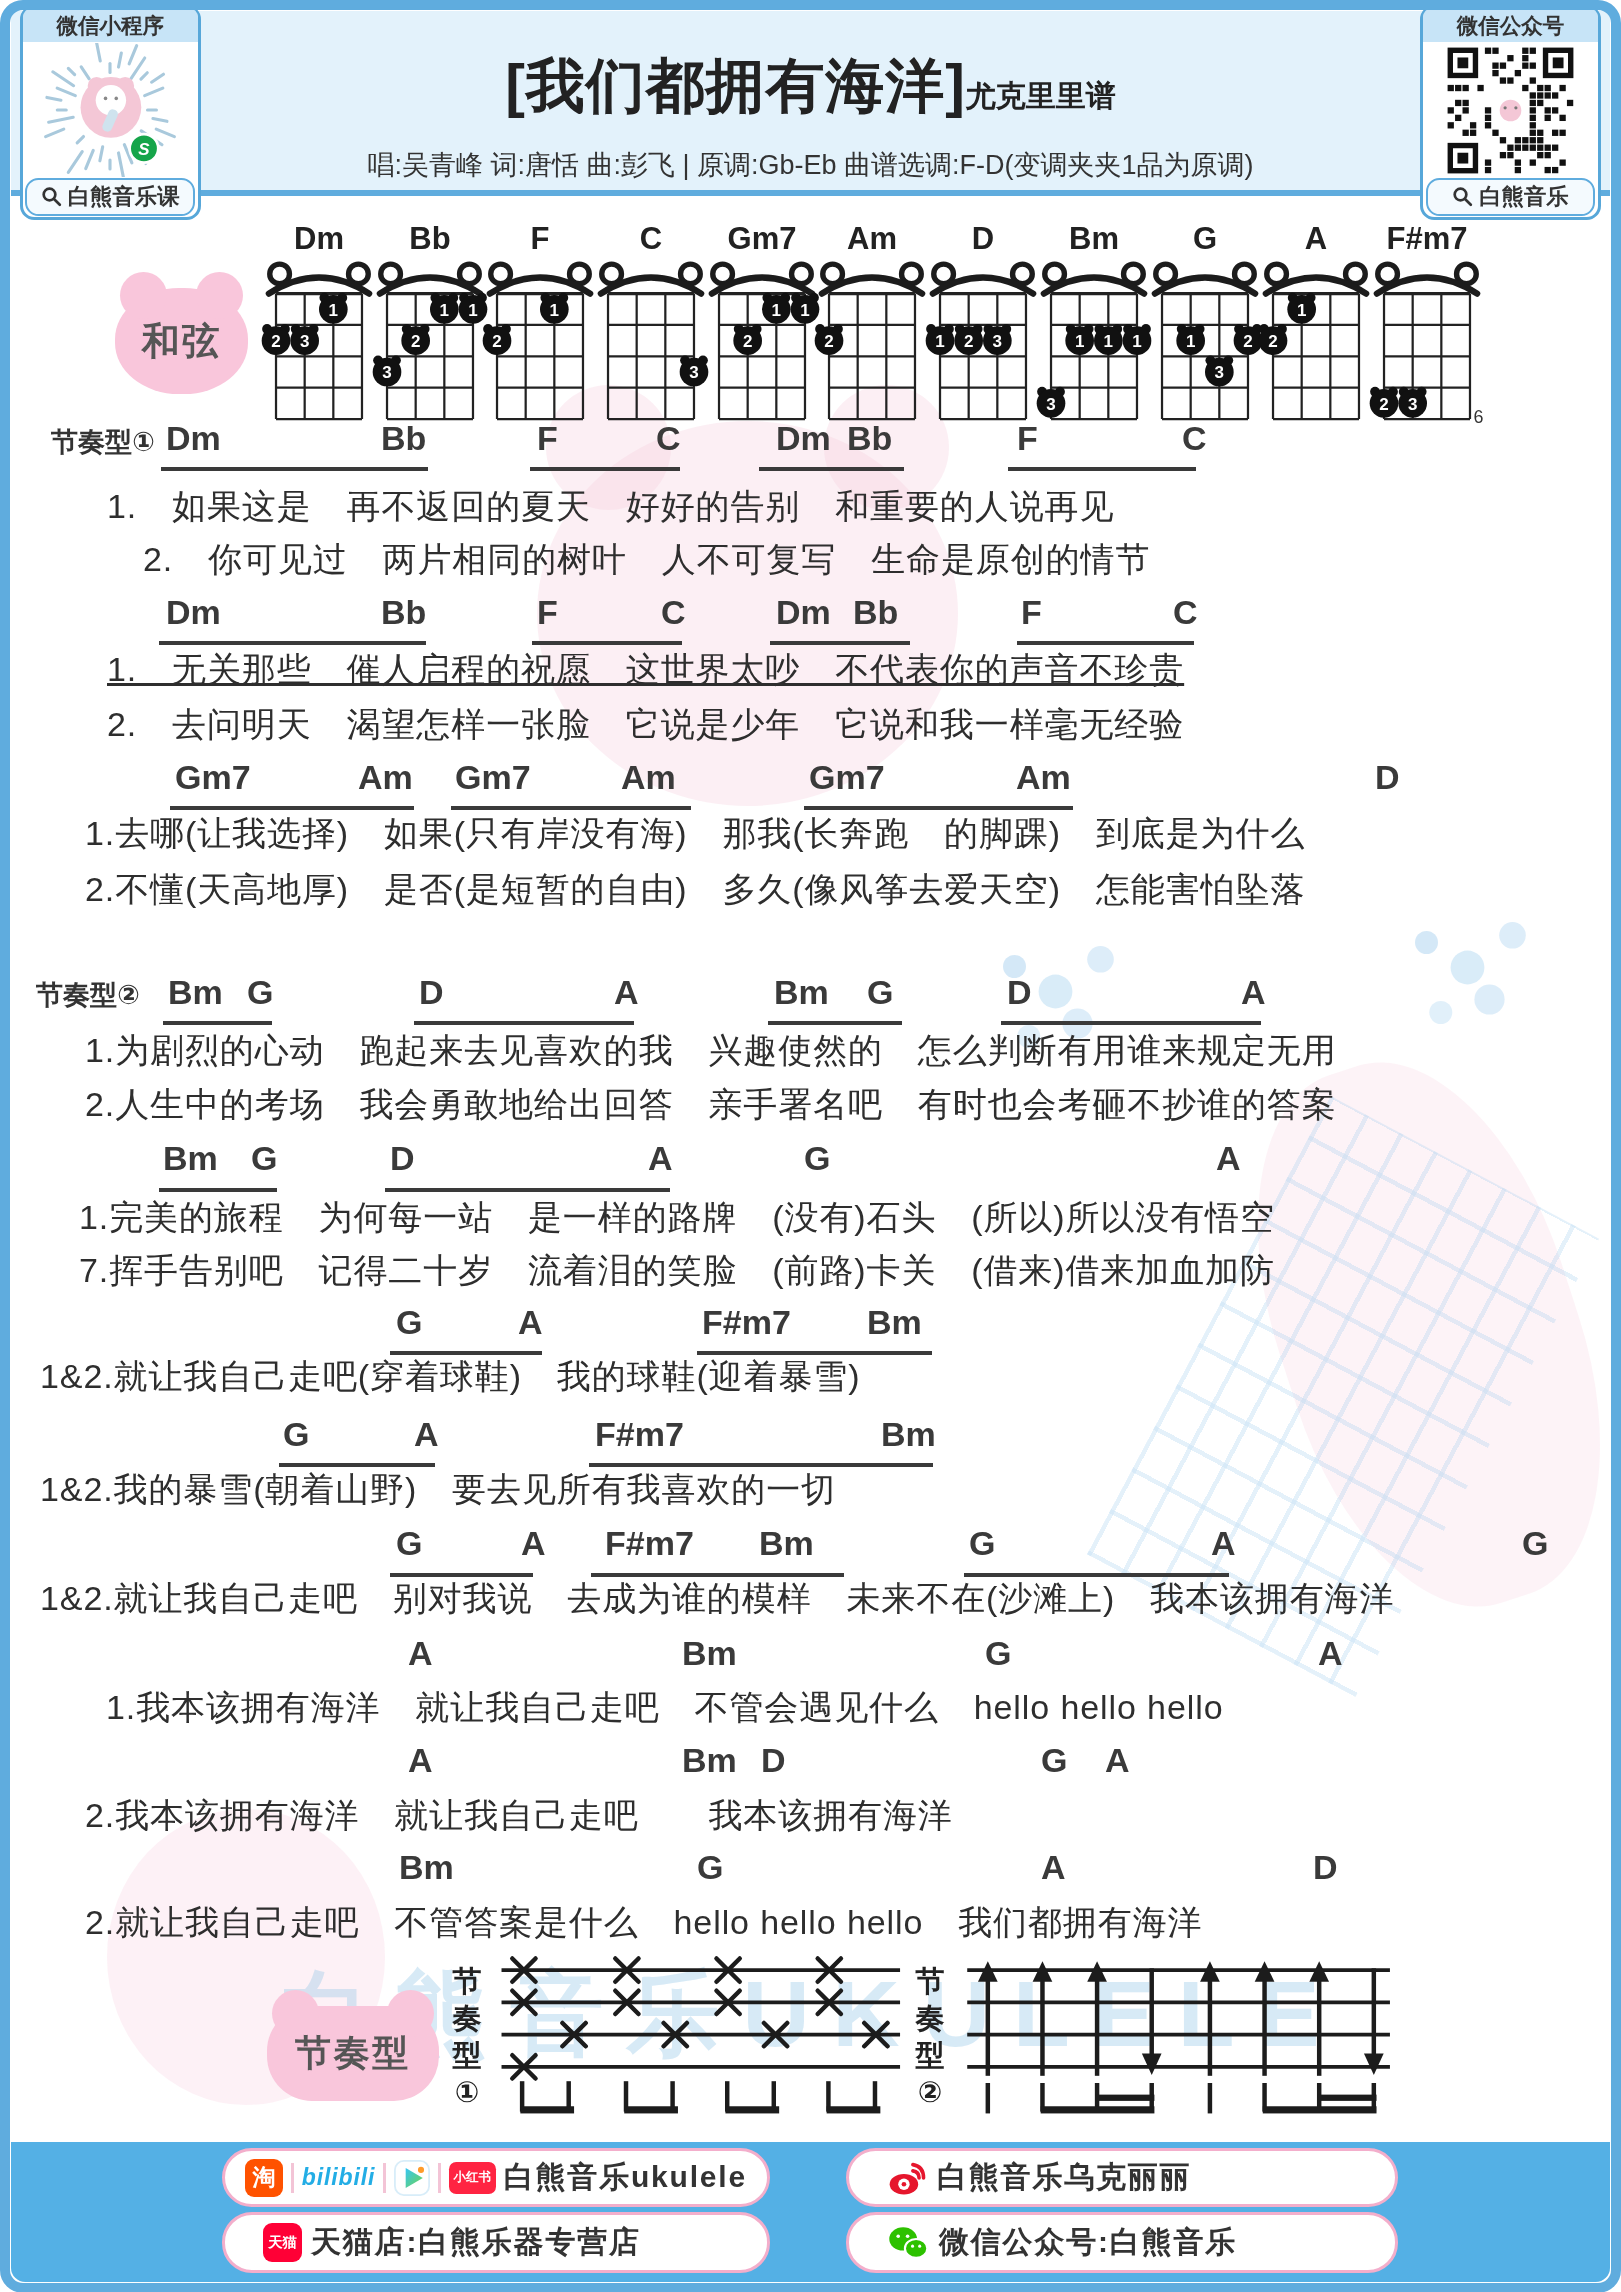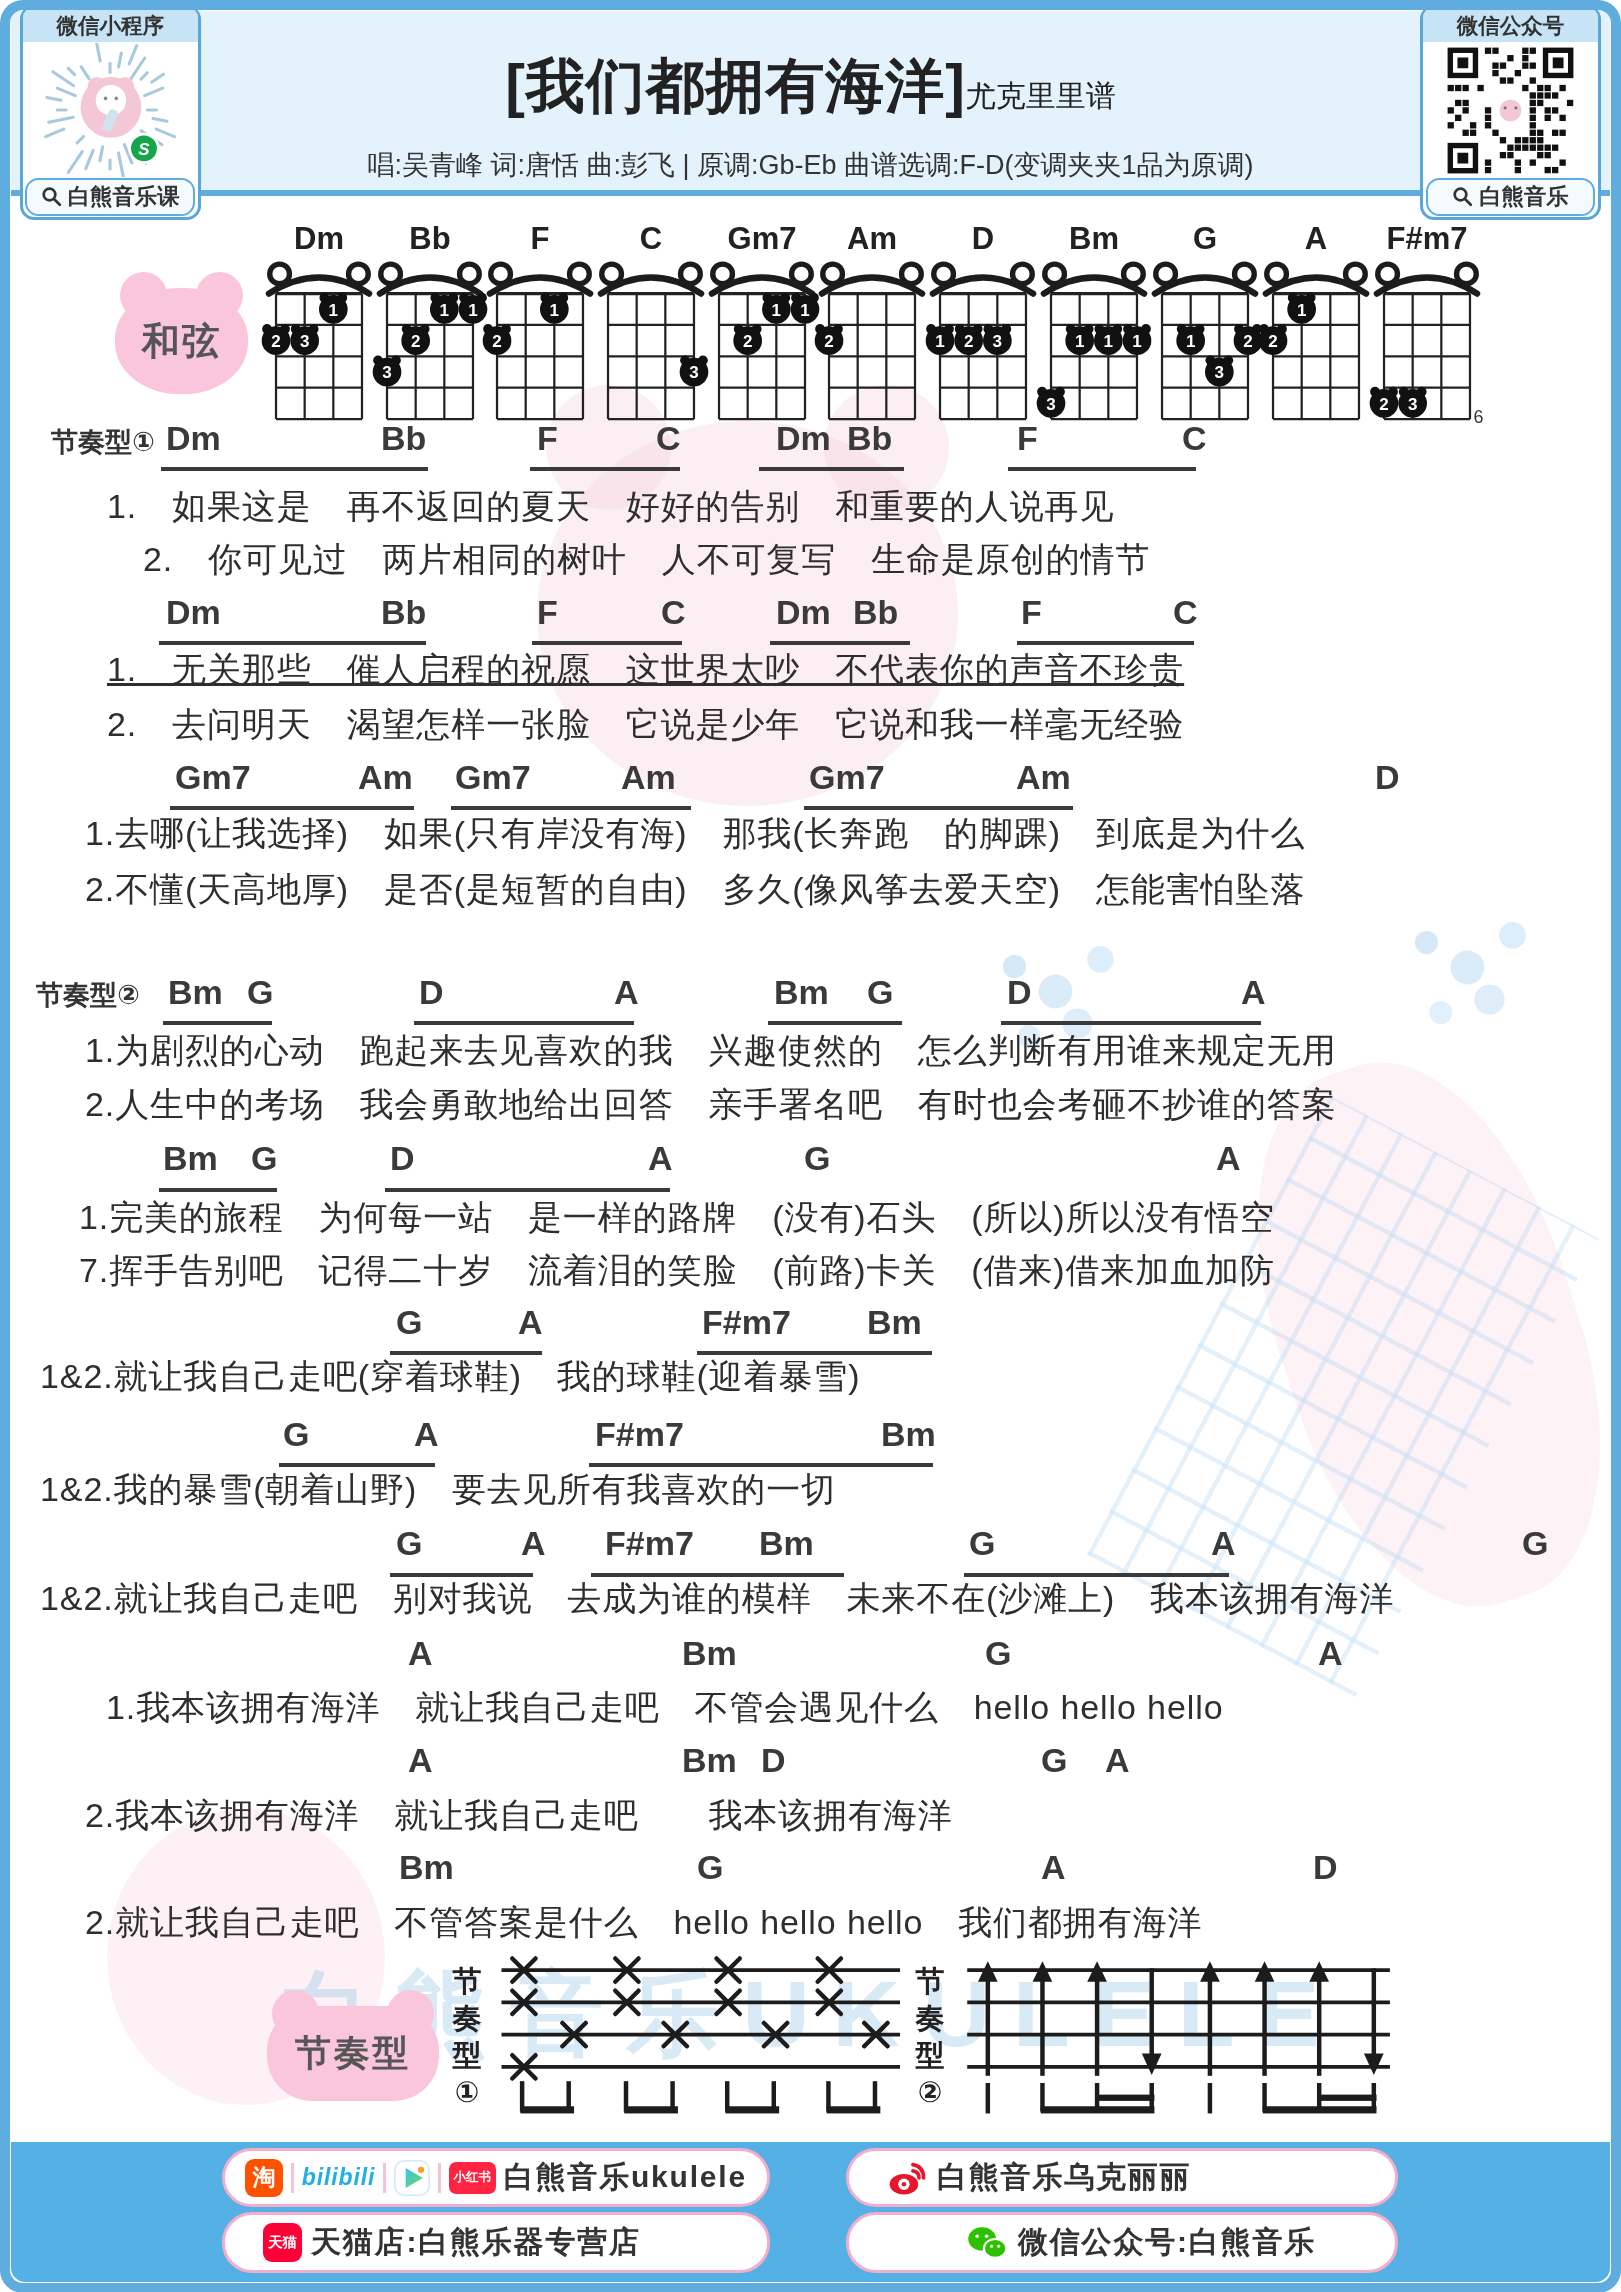--- a/index.html
+++ b/index.html
@@ -4,21 +4,21 @@
 <style>
   html,body{margin:0;padding:0;background:#fff;}
   #sheet{position:relative;width:1621px;height:2293px;background:#fff;overflow:hidden;
          font-family:"Liberation Sans","DejaVu Sans",sans-serif;}
   #frame{position:absolute;inset:0;border:10.7px solid #5FACDE;border-radius:23px;z-index:50;pointer-events:none;}
   
   #header-band{position:absolute;left:10.7px;top:10.7px;right:10.7px;height:179px;background:#E3F2FB;
                border-bottom:6.3px solid #5FACDE;z-index:2;}
   #title-row{position:absolute;left:0;right:0;top:36px;text-align:center;white-space:nowrap;}
   #page-title{font-size:59px;font-weight:800;color:#222;letter-spacing:0.9px;}
-  #title-suffix{font-size:30px;font-weight:400;color:#222;}
+  #title-suffix{font-size:30px;font-weight:700;color:#222;}
   #subtitle{position:absolute;left:0;right:0;top:136px;text-align:center;font-size:27px;font-weight:500;color:#333;}
   
   .badge{position:absolute;top:5.4px;width:181px;height:215px;background:#fff;border:3.6px solid #57A7D9;
          border-radius:14.3px;z-index:10;box-sizing:border-box;}
   #badge-left{left:19.7px;} #badge-right{left:1420px;}
   .badge-strip{height:34px;background:#C7E4F7;border-radius:9px 9px 0 0;display:flex;align-items:center;
                justify-content:center;font-size:21.5px;font-weight:700;color:#333;}
   .badge-code{height:136px;display:flex;align-items:center;justify-content:center;}
   .badge-pill{position:absolute;left:2.7px;right:2.7px;bottom:1.8px;height:38px;background:#F4FAFE;border:2.7px solid #5FACDE;
               border-radius:13.4px;display:flex;align-items:center;justify-content:center;gap:5.4px;
@@ -756,21 +756,21 @@
       <path d="M29 13 q7 1 7 8" stroke="#E6162D" stroke-width="4" fill="none" stroke-linecap="round"></path>
     </svg>
     <span class="pill-text">白熊音乐乌克丽丽</span>
   </div>
 
   <div class="pill" style="left:222px;top:2212px;width:548px;height:61px;padding-left:38px;">
     <div class="tile" id="tmall-tile">天猫</div>
     <span class="pill-text">天猫店:白熊乐器专营店</span>
   </div>
 
-  <div class="pill" style="left:846px;top:2212px;width:552px;height:61px;padding-left:38px;justify-content:center;">
+  <div class="pill" style="left:846px;top:2212px;width:552px;height:61px;padding-left:38px;">
     <svg class="icon-svg" width="43" height="38" viewBox="0 0 48 42">
       <ellipse cx="18" cy="16.5" rx="15.5" ry="13" fill="#2DC100"></ellipse>
       <circle cx="12.5" cy="13.5" r="2" fill="#fff"></circle>
         <circle cx="23" cy="13.5" r="2" fill="#fff"></circle>
       <ellipse cx="32.5" cy="27" rx="12.5" ry="10.5" fill="#2DC100" stroke="#fff" stroke-width="2.4"></ellipse>
       <circle cx="28.5" cy="24.5" r="1.7" fill="#fff"></circle>
         <circle cx="36.5" cy="24.5" r="1.7" fill="#fff"></circle>
     </svg>
     <span class="pill-text">微信公众号:白熊音乐</span>
   </div>

